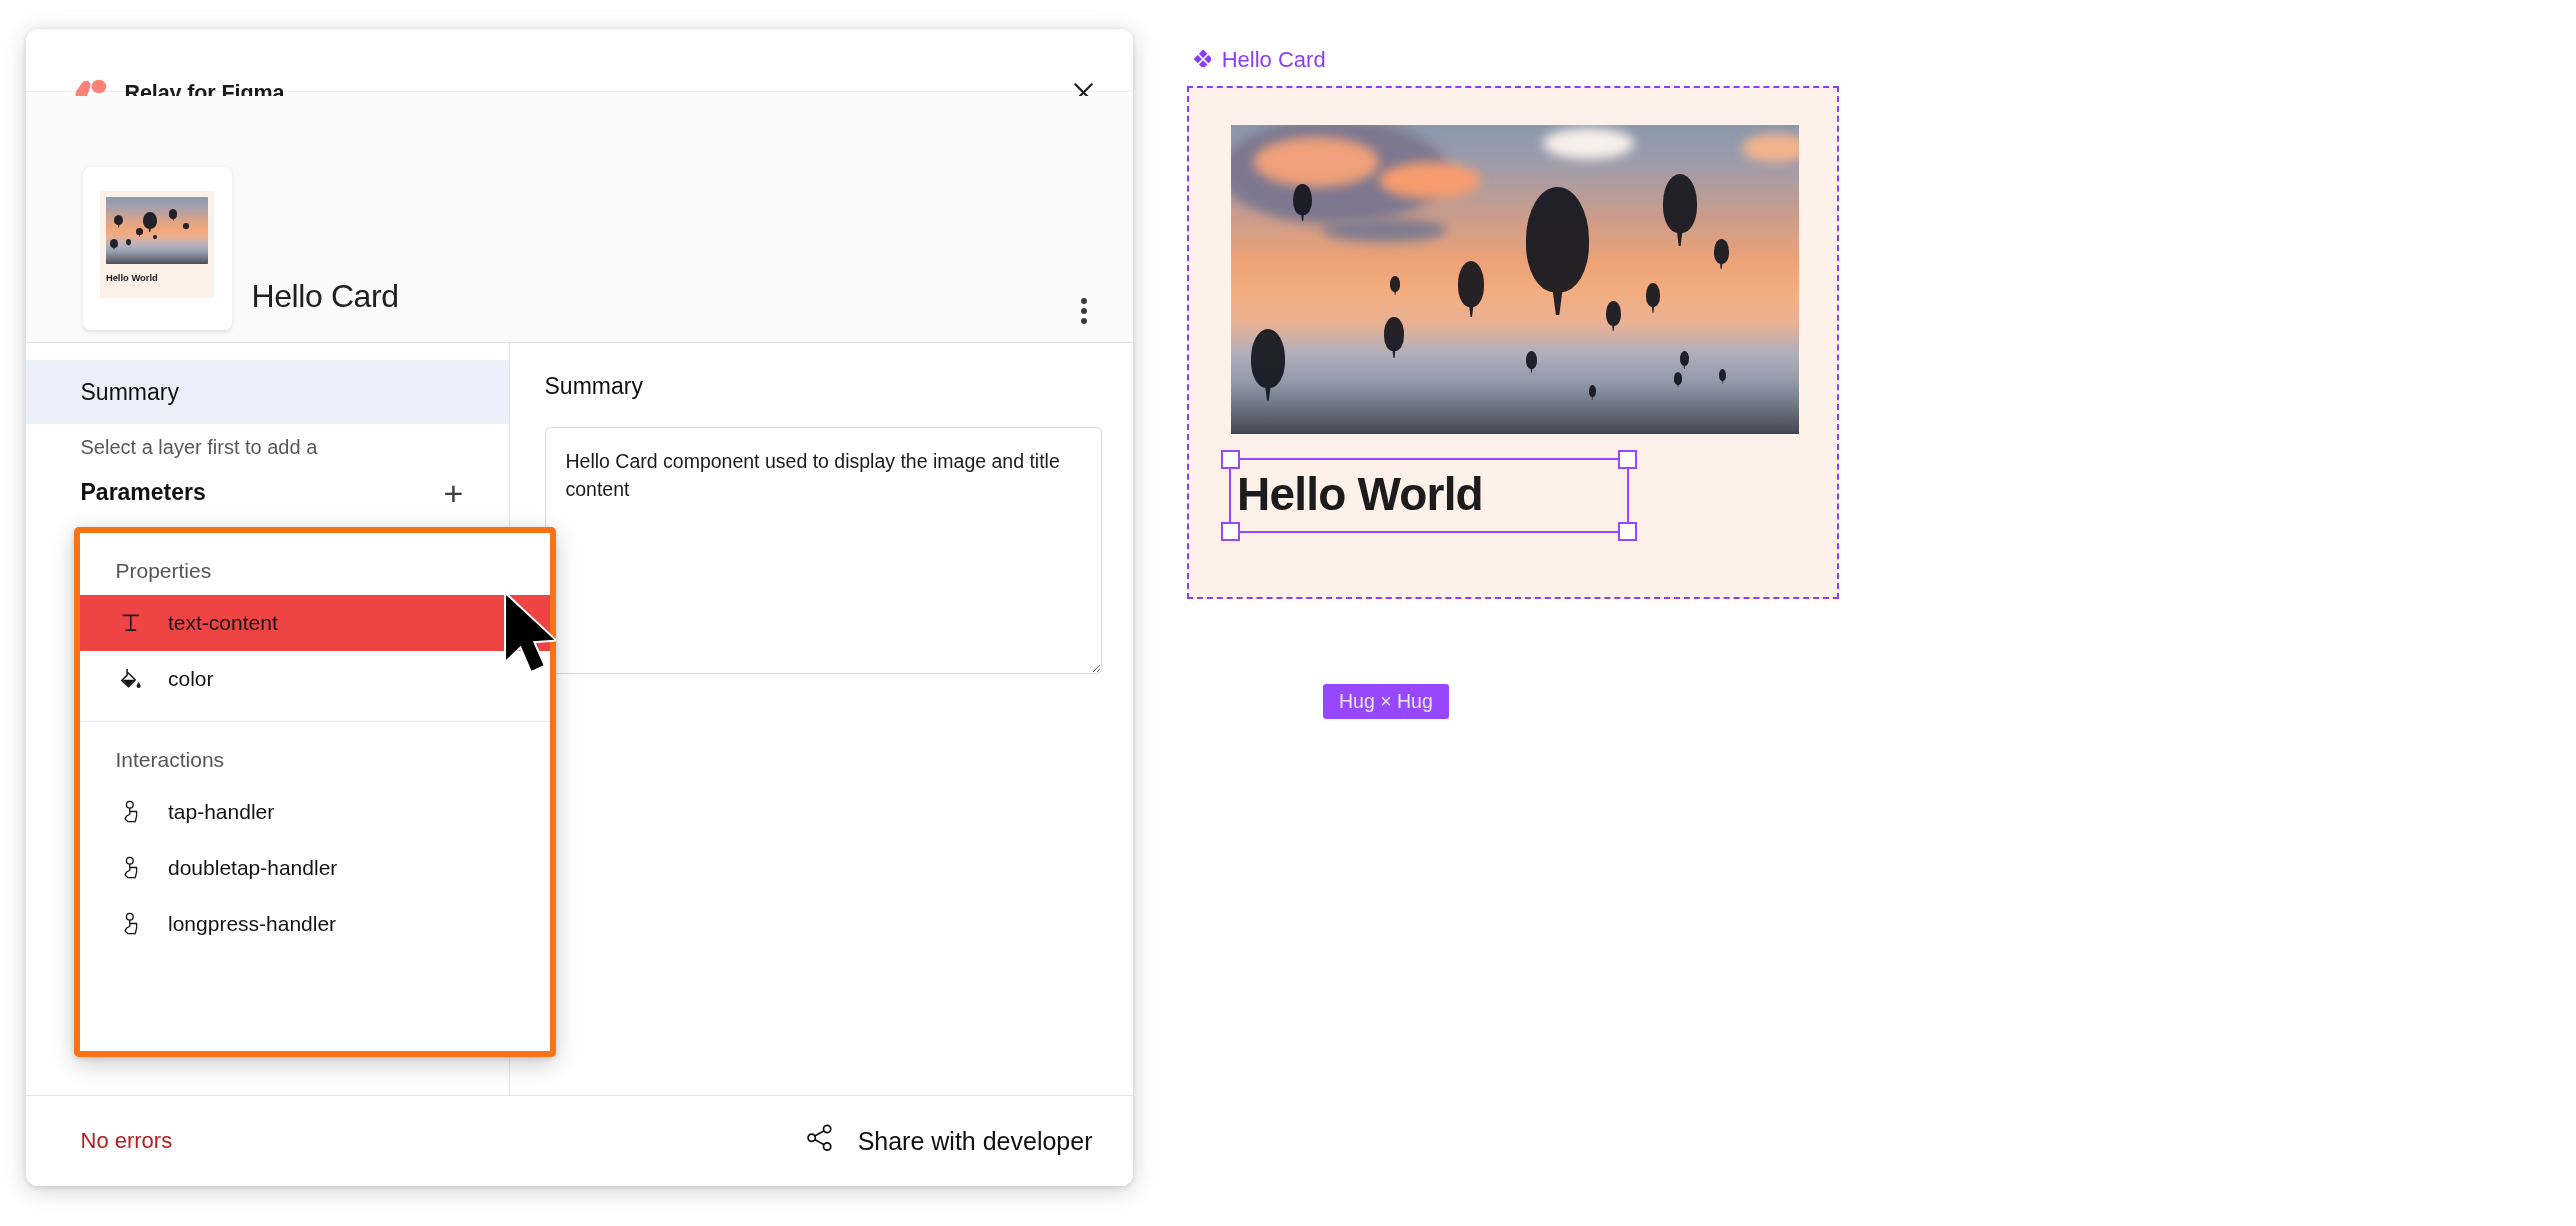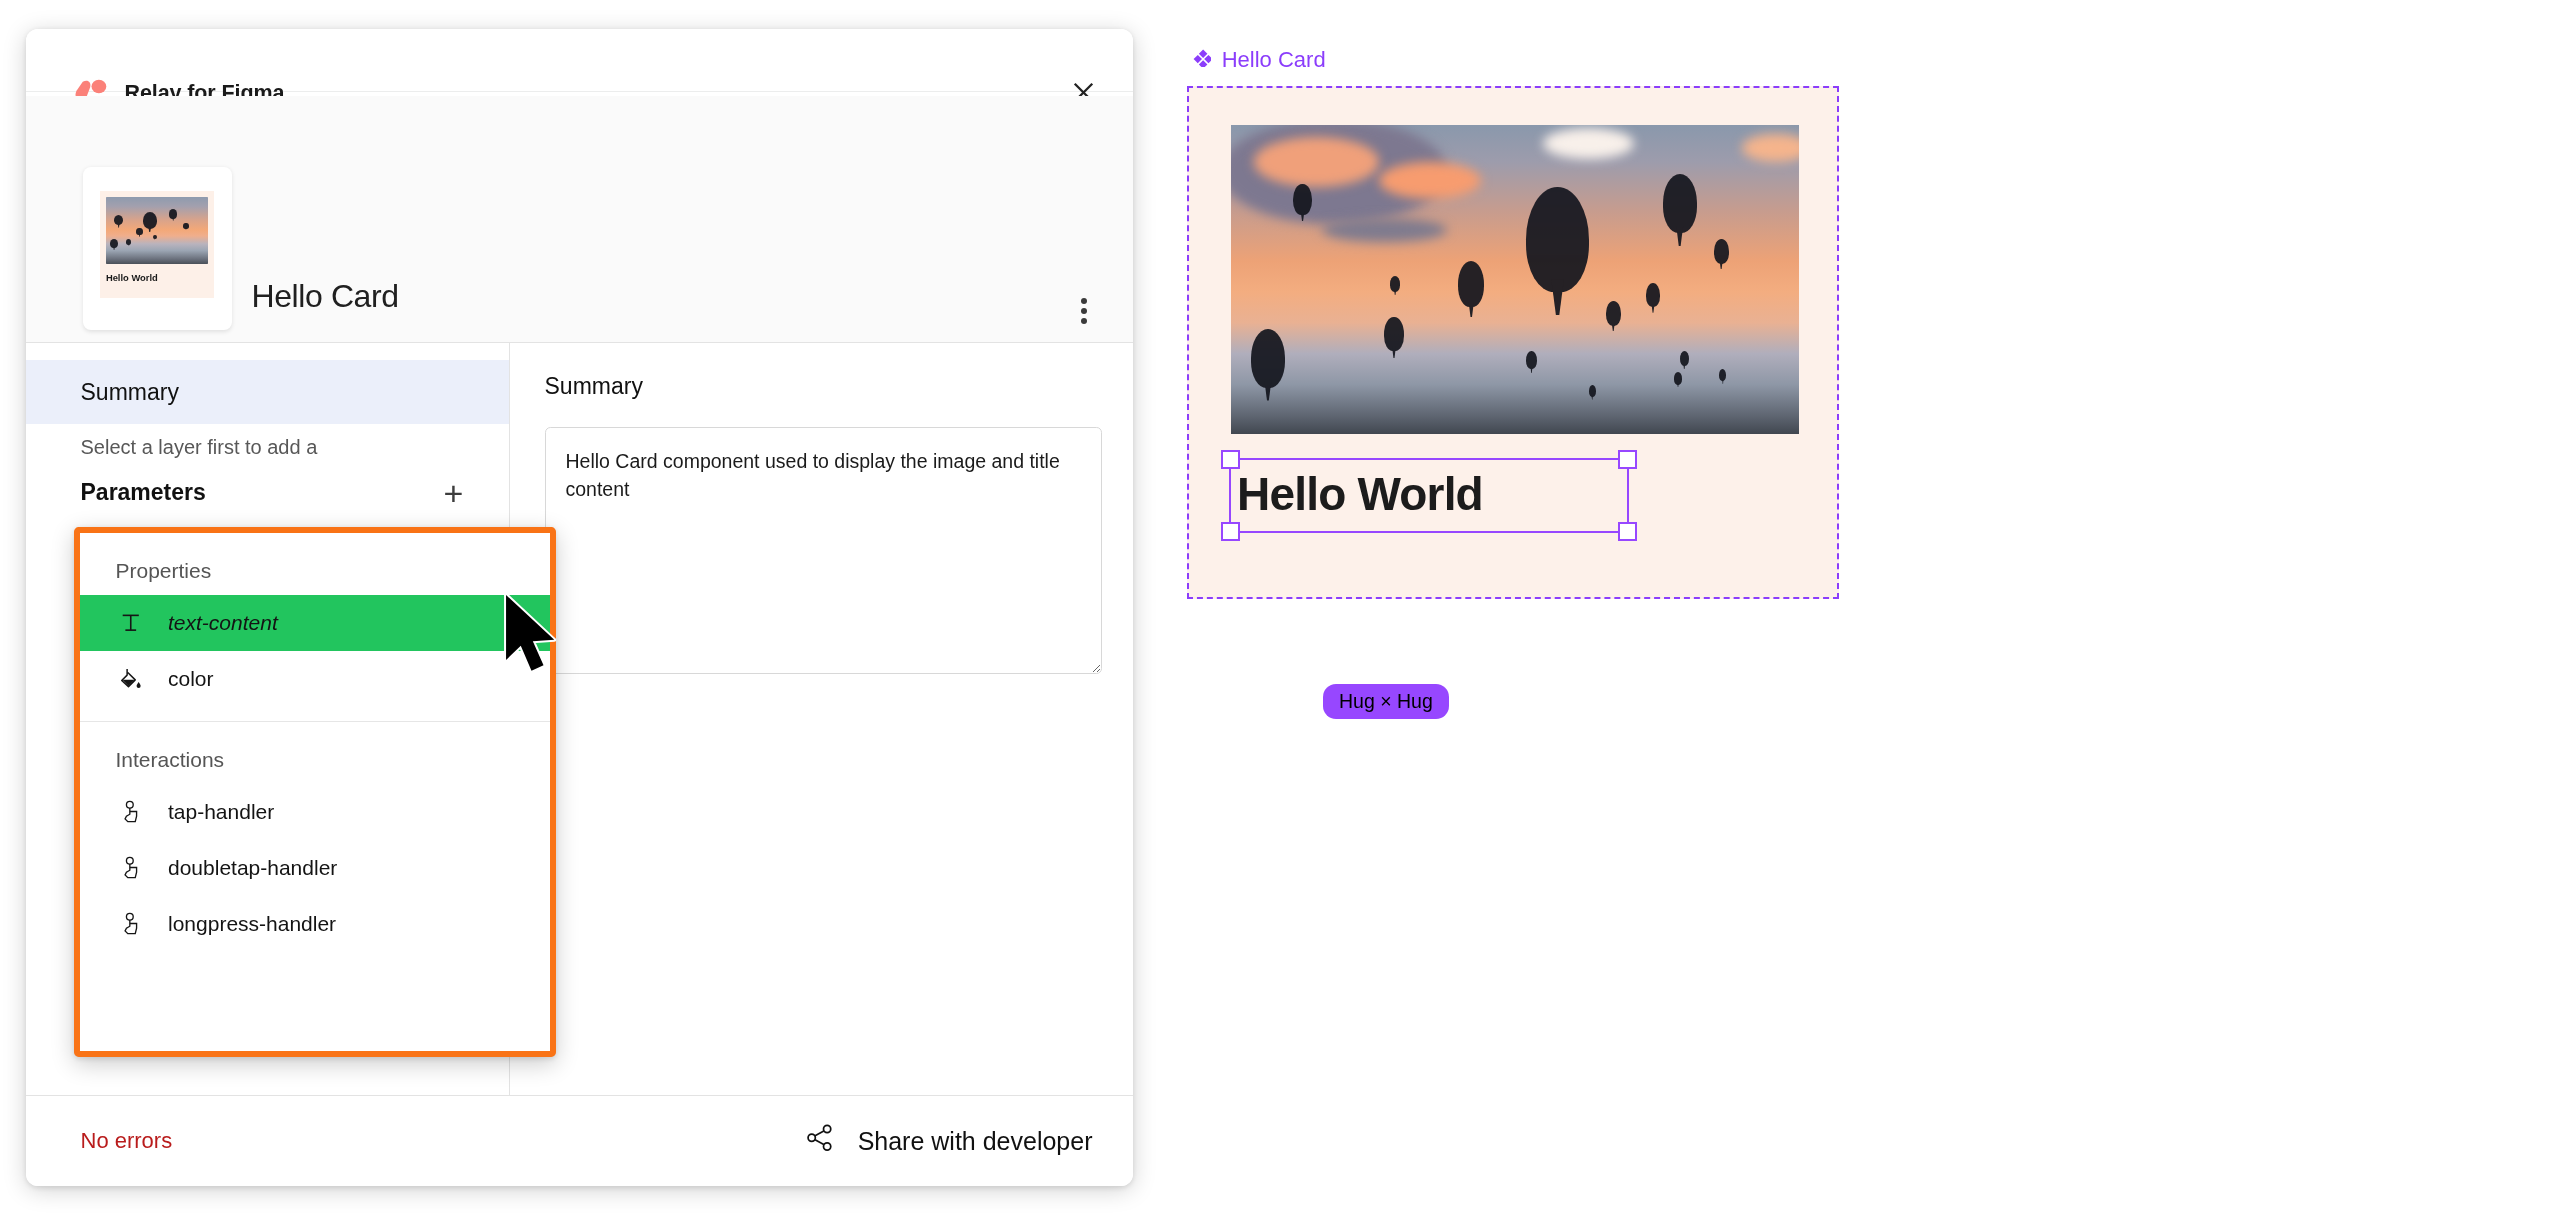--- a/index.html
+++ b/index.html
@@ -163,21 +163,21 @@
   }
   .popover-group-label {
     padding: 25.5px 0 12px 36px;
     font-size: 21px; color: #555;
   }
   .popover-item {
     height: 56px; display: flex; align-items: center;
     padding-left: 36px; gap: 23px;
     font-size: 21px; color: #141414; cursor: pointer;
   }
-  .popover-item.hovered { background: #22c55e; font-style: italic; }
+  .popover-item.hovered { background: #ef4444; }
   .popover-divider { height: 1px; background: #e6e6e6; margin-top: 14.8px; }
   .pop-icon { width: 29.5px; height: 29.5px; display:flex; align-items:center; justify-content:center; flex: none; }
 
   
   #mouse-cursor {
     position: absolute; left: 476px; top: 564px;
     width: 67px; height: 87px; z-index: 60; pointer-events: none;
   }
 
   
@@ -229,23 +229,23 @@
     position: absolute; left: 40px; top: 370px;
     width: 400px; height: 75px;
     border: 2px solid #9747ff;
   }
   .sel-handle {
     position: absolute; width: 19px; height: 19px;
     background: #fff; border: 2px solid #9747ff;
   }
   #size-badge {
     position: absolute; left: 134px; top: 596px;
-    background: #9747ff; color: #000000;
+    background: #9747ff; color: #e5e5e5;
     font-size: 19.5px; font-weight: normal;
-    padding: 6px 16px; border-radius: 13px;
+    padding: 6px 16px; border-radius: 3px;
     white-space: nowrap;
   }
 </style>
 </head>
 <body>
 
 <div id="plugin-window">
 
   <div id="titlebar">
     <div id="relay-logo">

